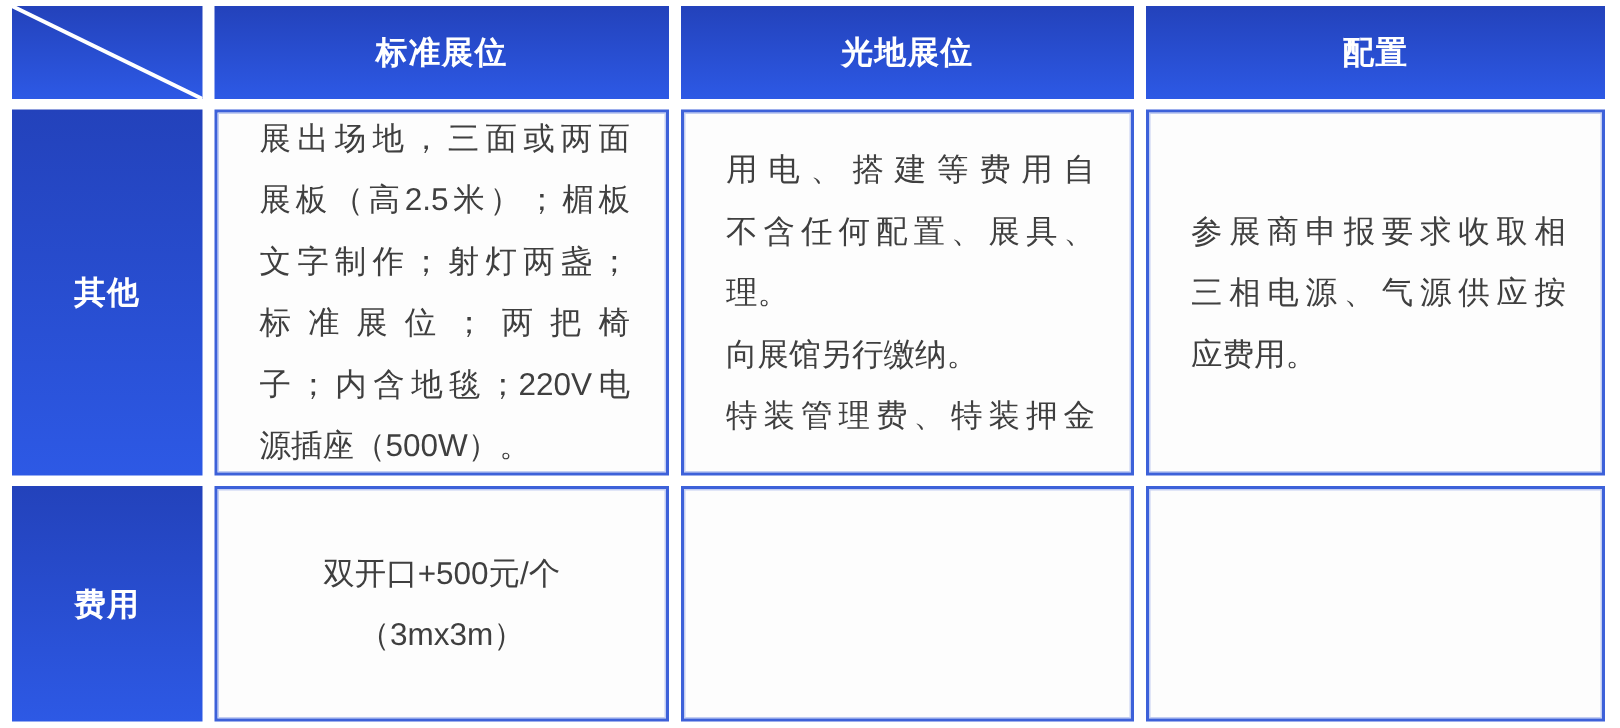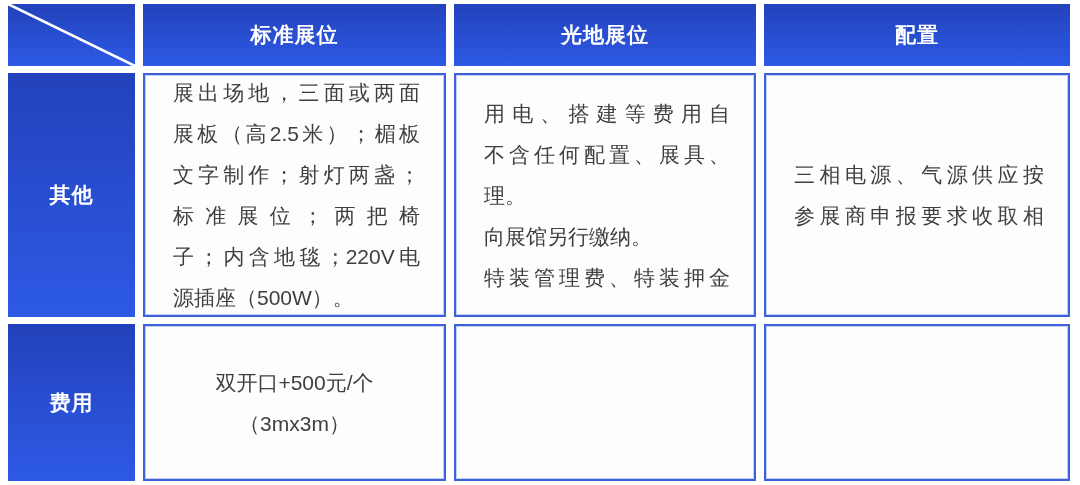--- a/index.html
+++ b/index.html
@@ -105,22 +105,23 @@
 
     <div class="white-cell justify">
       <div class="line">用电、搭建等费用自</div>
       <div class="line">不含任何配置、展具、</div>
       <div class="line para-end">理。</div>
       <div class="line para-end">向展馆另行缴纳。</div>
       <div class="line">特装管理费、特装押金</div>
     </div>
 
     <div class="white-cell justify">
+      <div class="line">参展商申报要求收取相</div>
       <div class="line">三相电源、气源供应按</div>
-      <div class="line">参展商申报要求收取相</div>
+      <div class="line para-end">应费用。</div>
     </div>
 
     <div class="blue-cell">费用</div>
 
     <div class="white-cell center">
       <div class="line">双开口+500元/个</div>
       <div class="line">（3mx3m）</div>
     </div>
 
     <div class="white-cell center">

